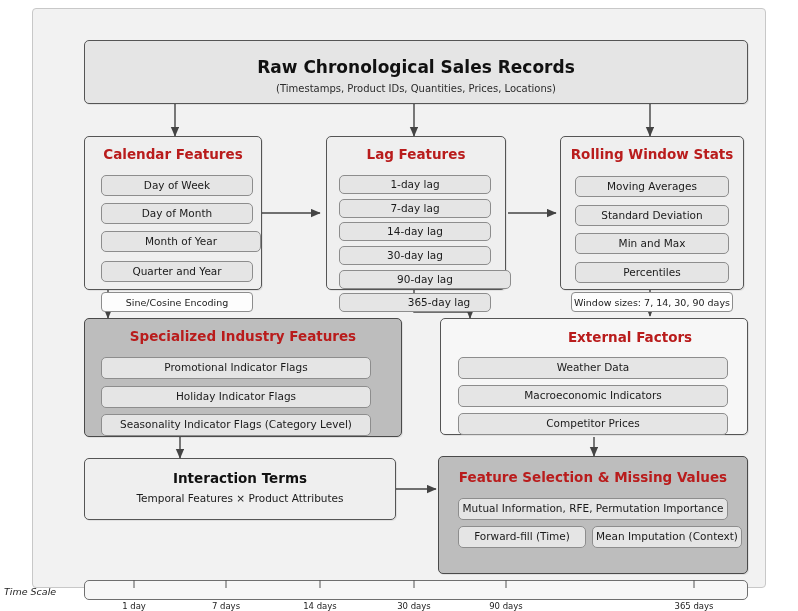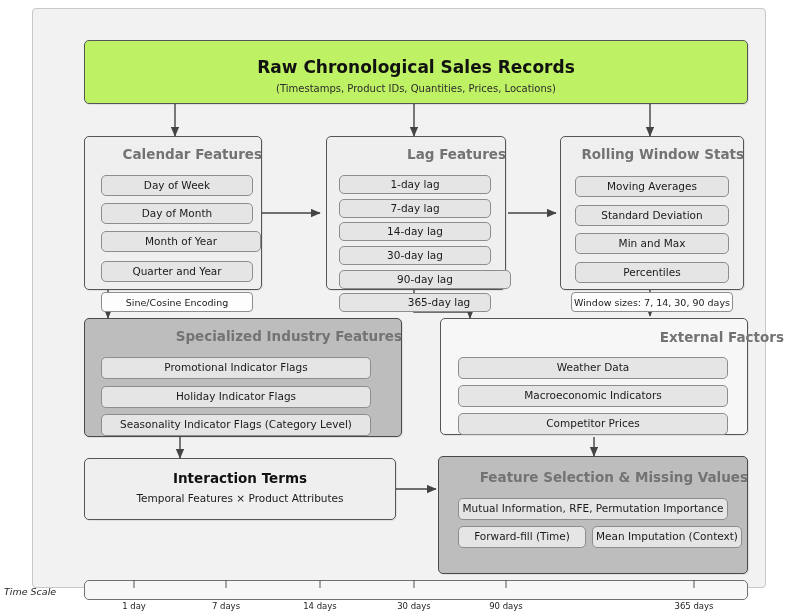--- a/index.html
+++ b/index.html
@@ -45,42 +45,42 @@
   .grp.dark {
     background: #bdbdbd;
     border: 1.3px solid #4a4a4a;
   }
   .grp.light {
     background: #f7f7f7;
   }
   .grp-title {
     position: absolute;
     left: 0; right: 0;
-    text-align: right;
+    text-align: center;
     font-weight: bold;
-    color: #737373;
+    color: #b91c1c;
   }
   .sub {
     position: absolute;
     box-sizing: border-box;
     background: #e5e5e5;
     border: 1px solid #8d8d8d;
     border-radius: 5px;
     display: flex;
     align-items: center;
     justify-content: center;
     font-size: 10.5px;
     color: #1a1a1a;
     text-align: center;
     line-height: 1.1;
   }
   .topbox {
     position: absolute;
     box-sizing: border-box;
-    background: #bef264;
+    background: #e5e5e5;
     border: 1.3px solid #555555;
     border-radius: 5px;
     box-shadow: 1px 1px 0 rgba(0,0,0,0.07);
     text-decoration: underline;
   }
   .top-title {
     position: absolute;
     left: 0; right: 0;
     top: 16px;
     text-align: center;

